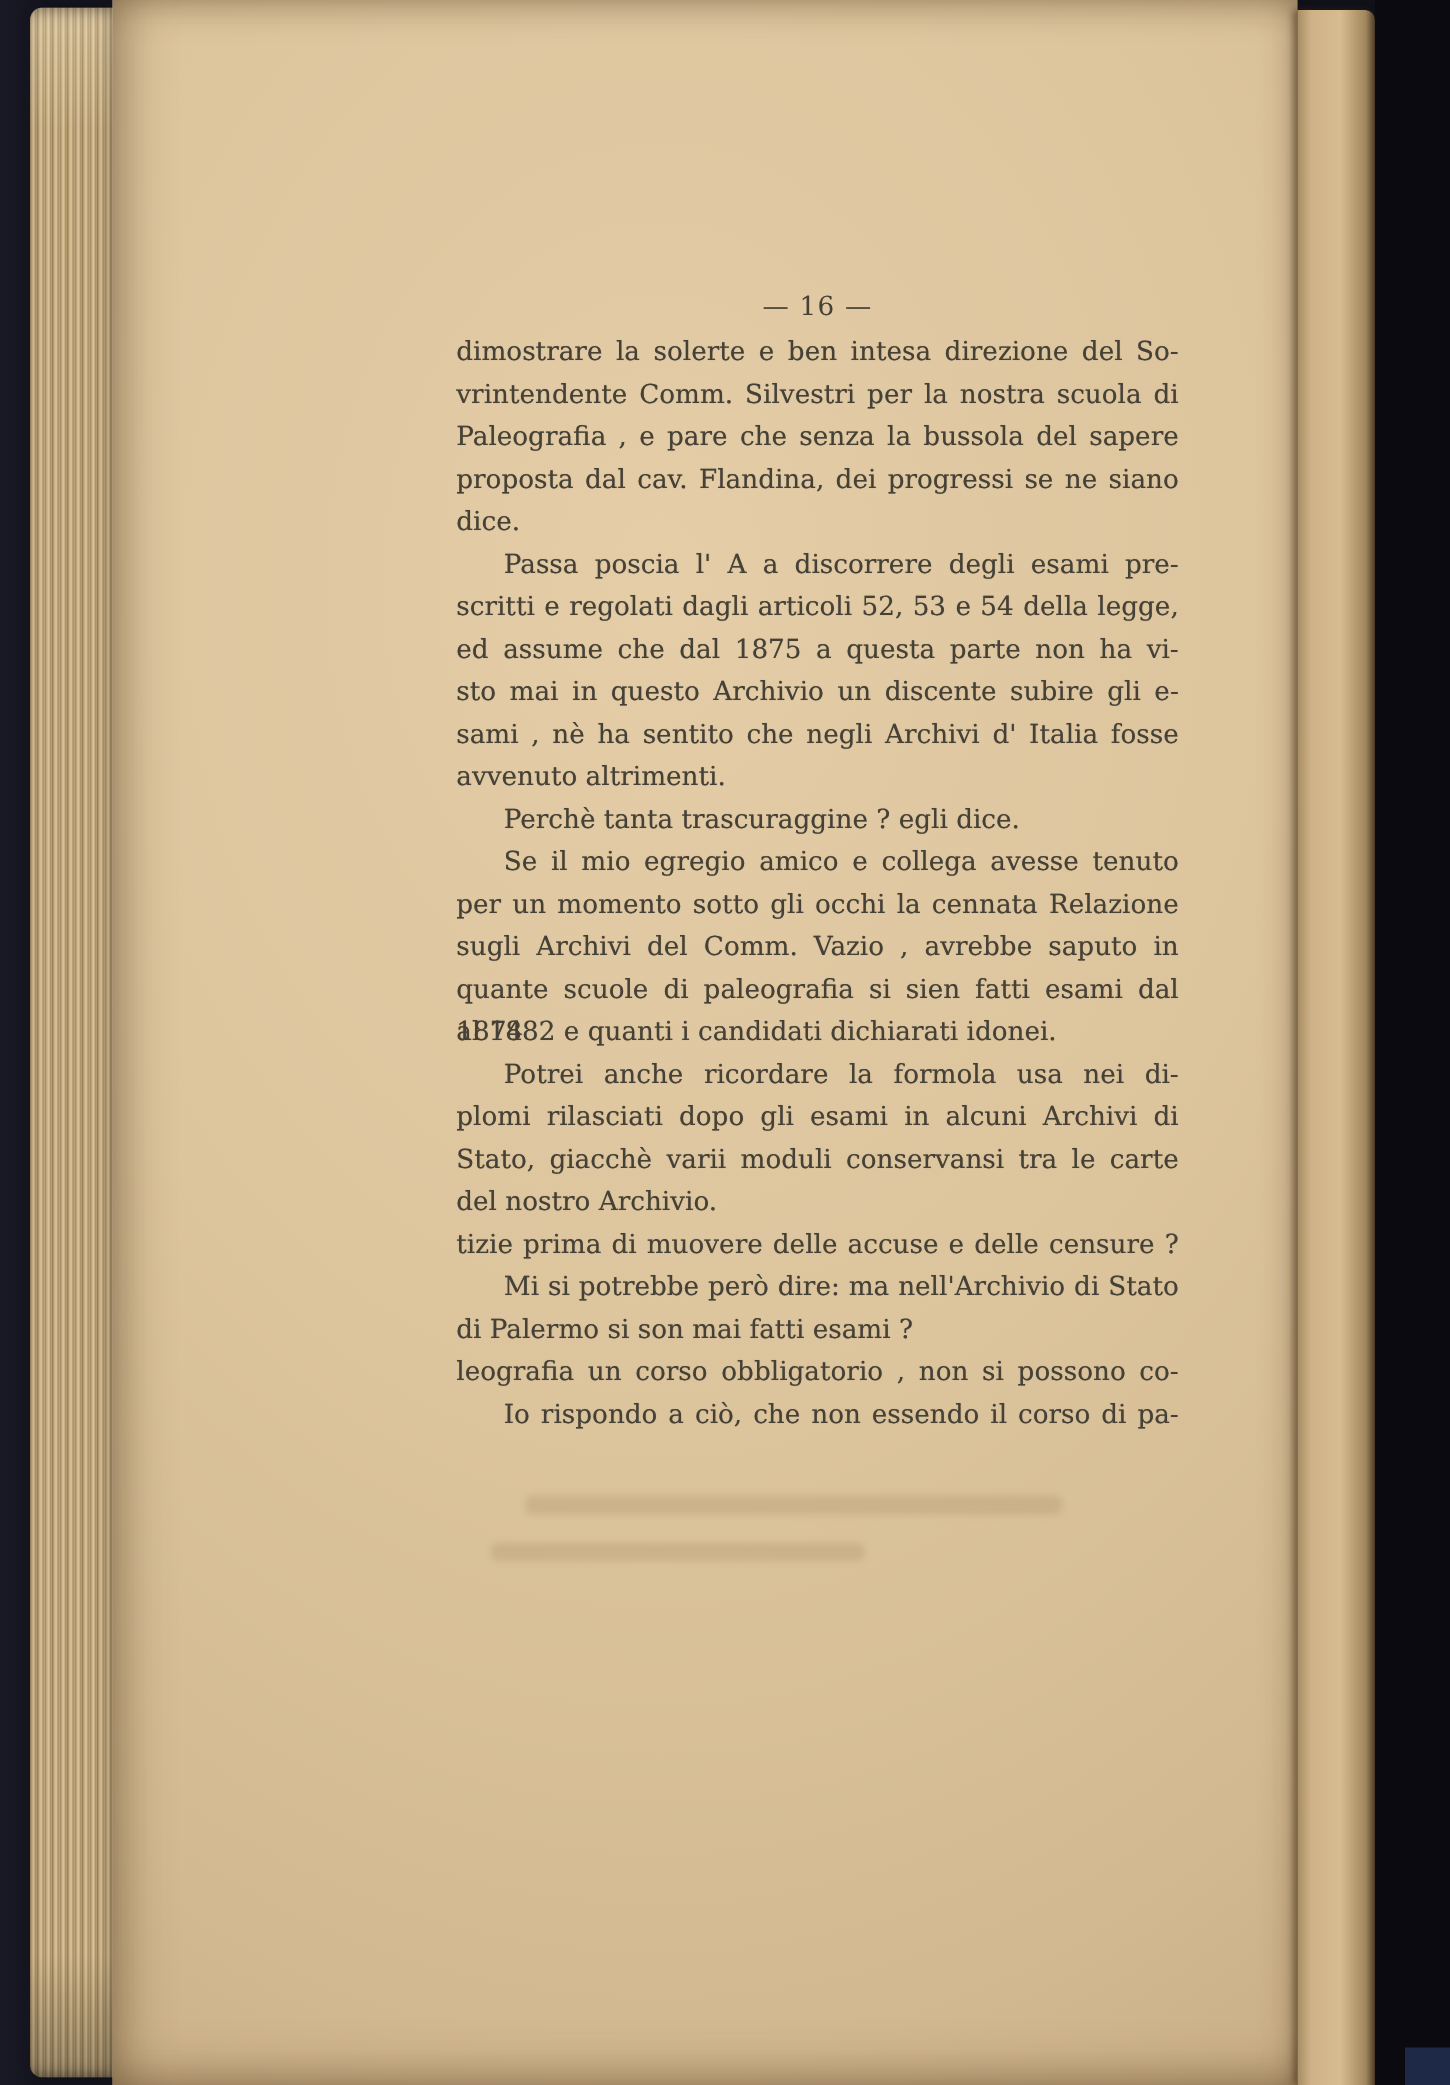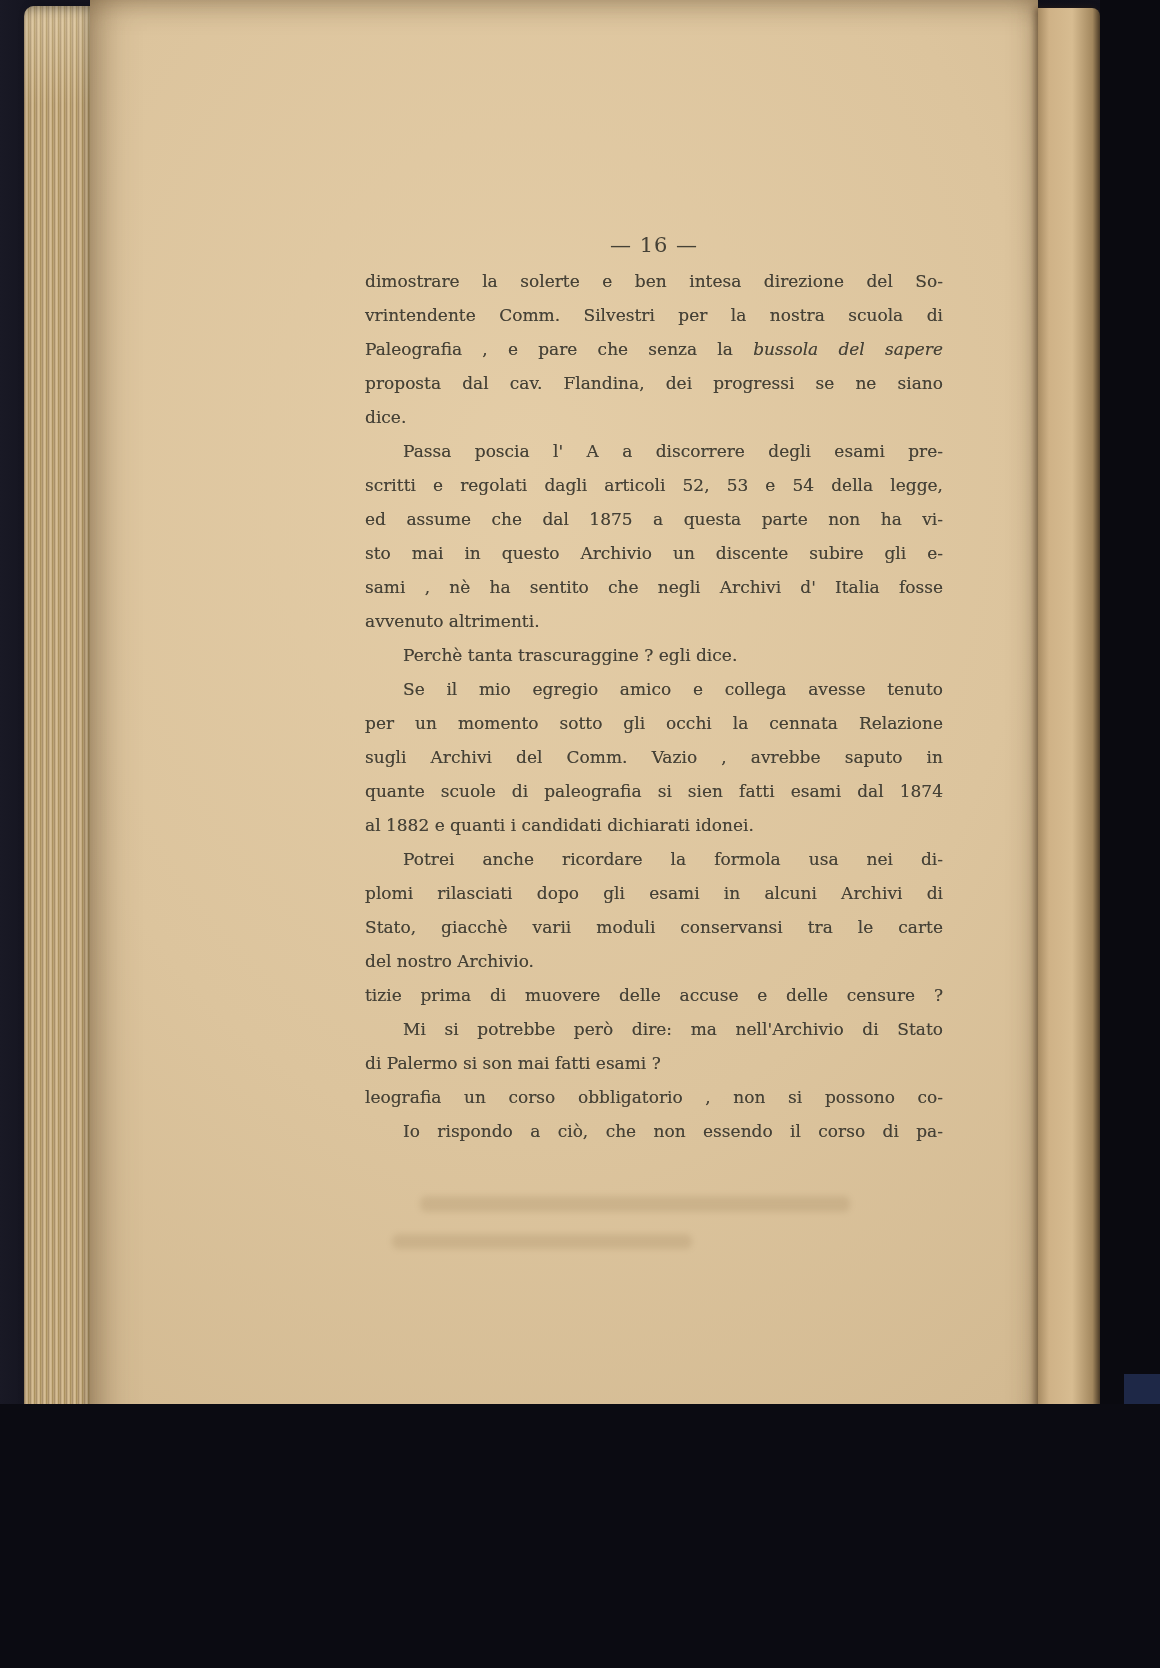--- a/index.html
+++ b/index.html
@@ -3,21 +3,21 @@
 <meta charset="utf-8">
 <style>
   html, body {
     margin: 0;
     padding: 0;
     background: #0b0b12;
   }
   .scene {
     position: relative;
     width: 1160px;
-    height: 1404px;
+    height: 1668px;
     overflow: hidden;
     background: linear-gradient(90deg, #191925 0%, #14141f 3%, #101019 100%);
     font-family: "DejaVu Serif", serif;
   }
 
   
   .page-stack {
     position: absolute;
     left: 24px;
     top: 6px;
@@ -89,40 +89,39 @@
     color: #454136;
     letter-spacing: 1px;
   }
 
   .text-block {
     position: absolute;
     left: 365px;
     top: 264px;
     width: 578px;
     color: #454136;
-    font-size: 17px;
+    font-size: 21px;
   }
 
   .line {
     height: 34px;
     line-height: 34px;
     white-space: nowrap;
     text-align: left;
     text-shadow: 0 0 0.6px rgba(69, 65, 54, 0.55);
   }
   .line.just {
     white-space: normal;
     text-align: justify;
     text-align-last: justify;
   }
   .line.indent {
     text-indent: 38px;
   }
   .it {
-    font-style: italic;
   }
 
   
   .ghost {
     position: absolute;
     filter: blur(3px);
     opacity: 0.18;
     background: #8a6d45;
     border-radius: 6px;
   }

